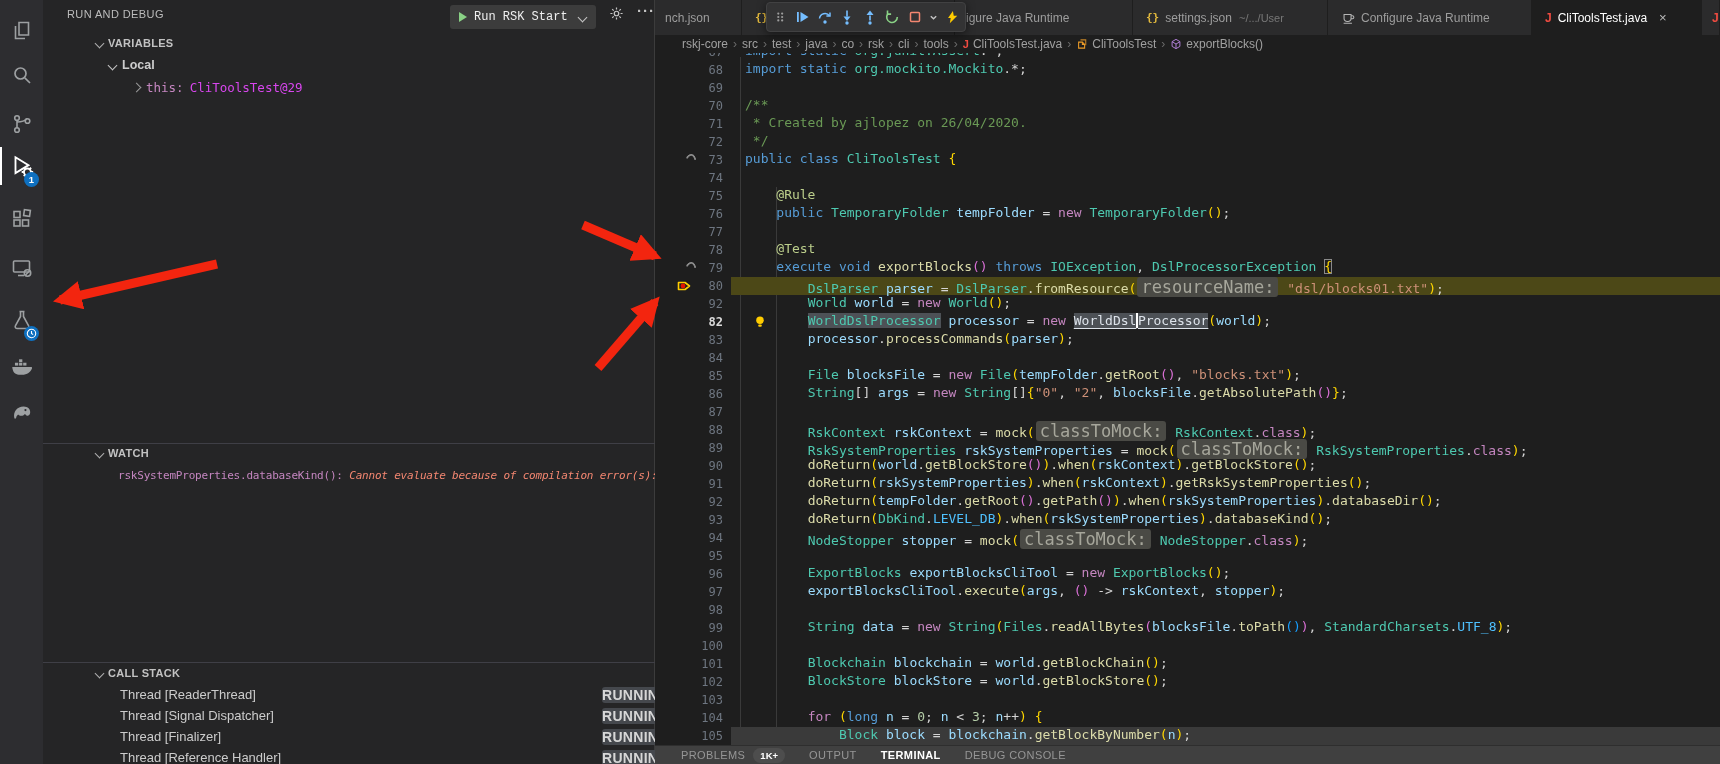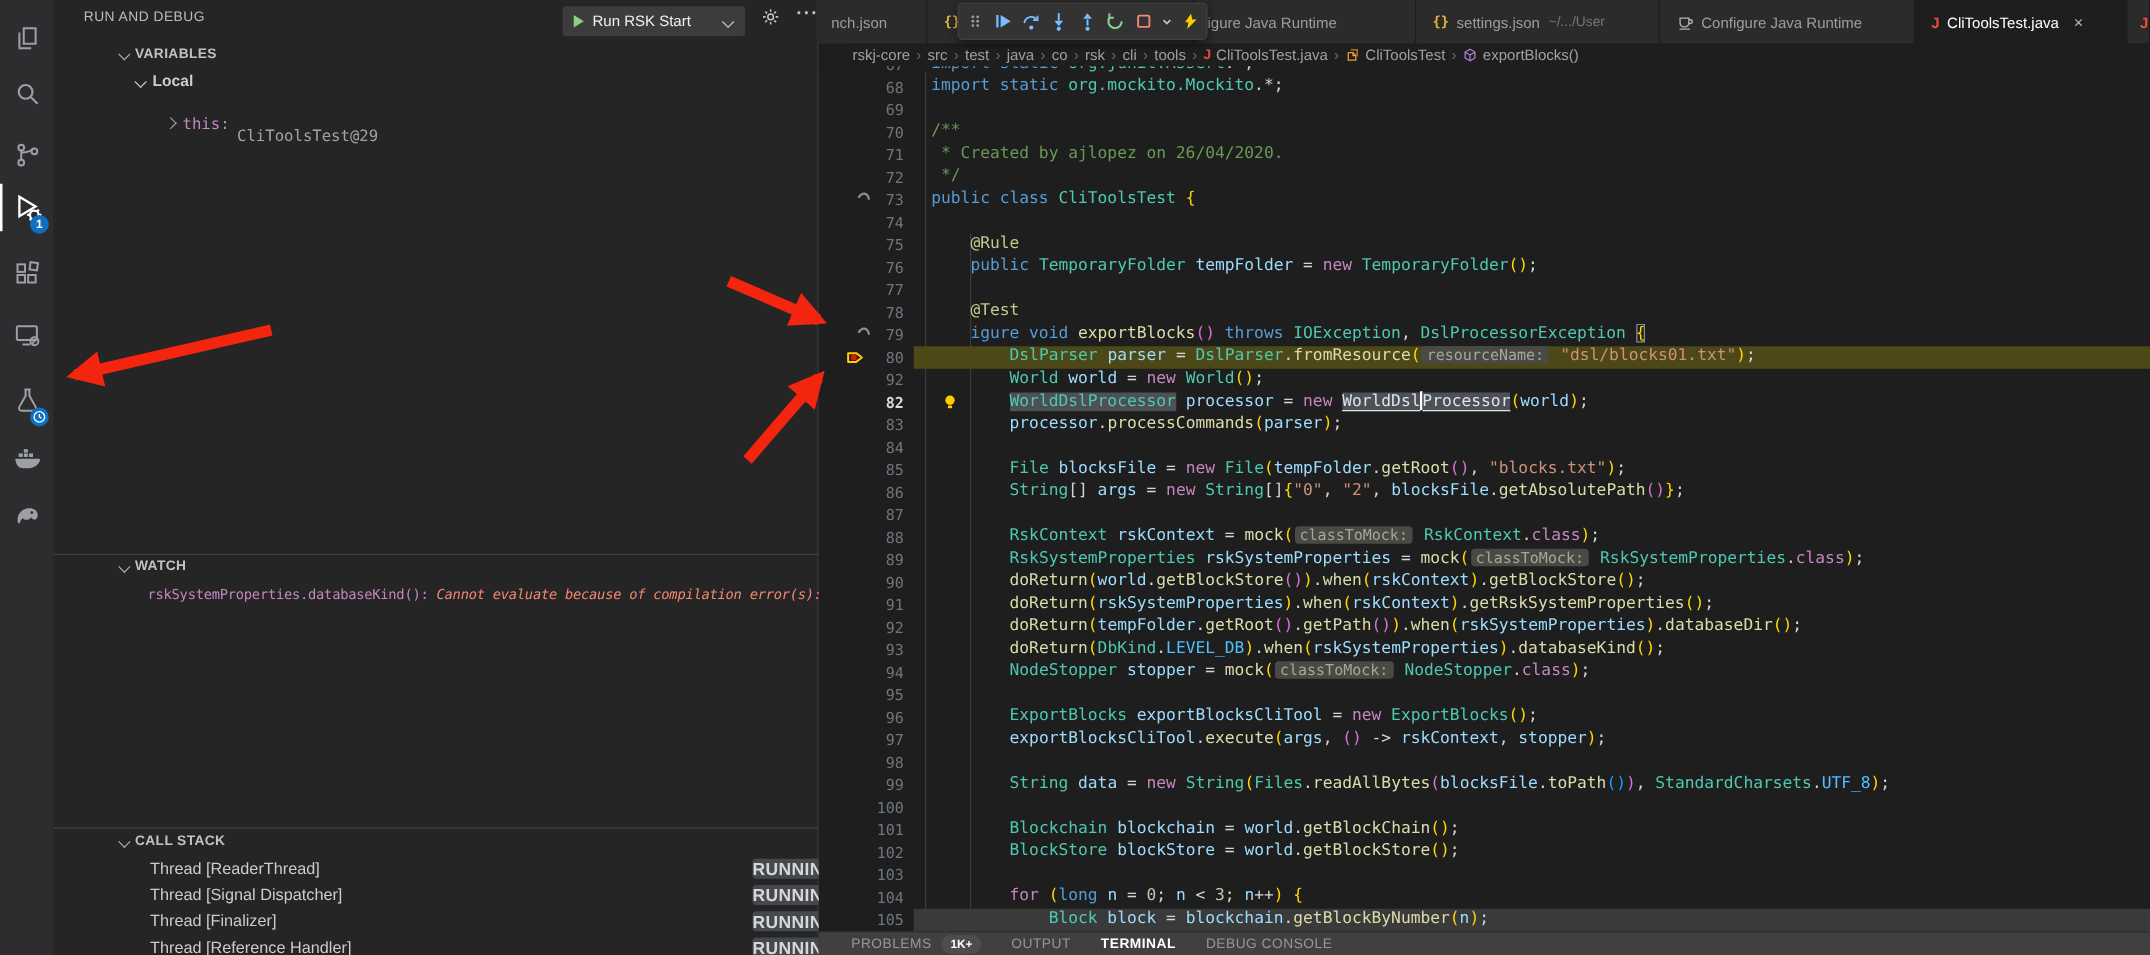--- a/index.html
+++ b/index.html
@@ -13,33 +13,33 @@
   .abicon .bar{position:absolute;left:0;top:-2px;width:2px;height:38px;background:#ffffff;}
   .abadge{position:absolute;right:4px;bottom:-4px;min-width:15px;height:15px;border-radius:50%;background:#0e70c0;
     color:#fff;font-size:9.5px;line-height:15px;text-align:center;font-weight:bold;}
   .abadge.clock{display:flex;align-items:center;justify-content:center;}
 
   
   #sidebar{position:absolute;left:43px;top:0;width:612px;height:764px;background:#252526;border-right:1px solid #3c3c3c;box-sizing:border-box;}
   .sb-abs{position:absolute;white-space:nowrap;}
   #sb-title{left:24px;top:8px;font-size:11px;color:#bcbcbc;letter-spacing:.4px;}
   #run-btn{position:absolute;left:407px;top:5px;width:146px;height:24px;background:#3c3c3c;border-radius:3px;
-    display:flex;align-items:center;color:#f0f0f0;font-size:12px;cursor:pointer;}
+    display:flex;align-items:center;color:#f0f0f0;font-size:12px;cursor:pointer;font-family:Liberation Mono, monospace;}
   #run-btn .play{width:0;height:0;border-left:8px solid #89d185;border-top:5px solid transparent;border-bottom:5px solid transparent;margin:0 7px 0 9px;}
   #run-btn .dd{margin-left:auto;margin-right:10px;display:flex;align-items:center;gap:8px;}
   .cv{width:6px;height:6px;border-right:1.4px solid #c5c5c5;border-bottom:1.4px solid #c5c5c5;transform:rotate(45deg);display:inline-block;}
   .cv.r{transform:rotate(-45deg);}
   #sb-gear{position:absolute;left:566px;top:6px;color:#c5c5c5;}
   #sb-dots{position:absolute;left:594px;top:2px;color:#c5c5c5;font-size:15px;font-weight:bold;letter-spacing:1px;}
   .sect-head{position:absolute;font-size:11px;font-weight:bold;color:#c2c2c2;letter-spacing:.3px;display:flex;align-items:center;gap:5px;}
   .sect-head .cv{border-color:#b0b0b0;}
   .divider{position:absolute;left:0;width:612px;height:1px;background:#3f3f46;}
   .treerow{position:absolute;font-size:13px;color:#cccccc;display:flex;align-items:center;gap:6px;white-space:nowrap;cursor:pointer;}
   .kwname{color:#c586c0;}
-  .dimval{color:#a3a3a3;margin-top:21px;}
+  .dimval{color:#d946ef;}
   #watch-row{position:absolute;left:75px;top:469px;width:576px;height:17px;overflow:hidden;white-space:nowrap;
     font:11px "DejaVu Sans Mono",monospace;letter-spacing:-0.2px;}
   #watch-row .expr{color:#c586c0;}
   #watch-row .err{color:#f48771;font-style:italic;}
   .thread{position:absolute;left:77px;font-size:13px;color:#cccccc;white-space:nowrap;cursor:pointer;}
   .runbadge{position:absolute;left:602px;width:64px;height:16px;background:#45484d;border-radius:3px;color:#d7d7d7;
     font-size:14px;font-weight:bold;text-align:center;line-height:16px;letter-spacing:.3px;}
 
   
   #editor{position:absolute;left:655px;top:0;width:1065px;height:764px;background:#1e1e1e;}
@@ -65,21 +65,21 @@
   .lnum{position:absolute;left:0;top:0;width:50px;text-align:right;font:12px "DejaVu Sans Mono",monospace;
     color:#6e7681;line-height:18px;cursor:pointer;}
   .lnum.b{color:#dadada;font-weight:bold;}
   .band{position:absolute;left:58px;right:0;top:0;height:18px;}
   .band.debug{background:#4c4817;}
   .band.gray{background:#3a3a3a;}
   .lt{position:absolute;left:72px;top:0;height:18px;line-height:18px;white-space:pre;font:13px "DejaVu Sans Mono",monospace;color:#d4d4d4;}
   .c-kw{color:#569cd6}.c-ctrl{color:#c586c0}.c-type{color:#4ec9b0}.c-var{color:#9cdcfe}.c-fn{color:#dcdcaa}
   .c-str{color:#ce9178}.c-num{color:#b5cea8}.c-cmt{color:#6a9955}.c-ann{color:#bbce8b}.c-pn{color:#d4d4d4}
   .c-p1{color:#ffd700}.c-p2{color:#da70d6}.c-p3{color:#179fff}.c-const{color:#4fc1ff}
-  .c-hint{background:#4a4a45;color:#a6a69b;border-radius:3px;padding:0 4px;margin:0 1px;font-size:12px;}
+  .c-hint{background:#4a4a45;color:#a6a69b;border-radius:3px;padding:0 4px;margin:0 1px;font-size:17px;}
   .c-sel{background:#4d5156;color:#4ec9b0;}
   .c-link{background:#4d5156;color:#dde3ea;text-decoration:underline;text-underline-offset:3px;}
   .c-brbox{box-shadow:inset 0 0 0 1px #8a8a8a;}
   .caret{display:inline-block;width:1.5px;height:15px;background:#ffffff;vertical-align:-3px;}
   .arc{position:absolute;left:13px;top:3px;width:10px;height:10px;border:2px solid transparent;border-top-color:#8a8a8a;
     border-right-color:#8a8a8a;border-radius:50%;transform:rotate(-35deg);box-sizing:border-box;}
   .gico{position:absolute;top:1px;}
   .iguide{position:absolute;width:1px;background:#3a3a3a;z-index:0;}
 
   #panel{position:absolute;left:0;top:745px;width:1065px;height:19px;background:#404040;border-top:1px solid #2e2e2e;
@@ -444,21 +444,21 @@
           <span class="lnum">77</span>
           <span class="lt"></span>
         </div>
         <div class="row" style="top: 206px;">
           <span class="lnum">78</span>
           <span class="lt"><span class="c-pn">    </span><span class="c-ann">@Test</span></span>
         </div>
         <div class="row" style="top: 224px;">
           <i class="arc"></i>
           <span class="lnum">79</span>
-          <span class="lt"><span class="c-pn">    </span><span class="c-kw">igure void </span><span class="c-fn">exportBlocks</span><span class="c-p2">()</span><span class="c-kw"> throws </span><span class="c-type">IOException</span><span class="c-pn">, </span><span class="c-type">DslProcessorException</span><span class="c-pn"> </span><span class="c-p1 c-brbox">{</span></span>
+          <span class="lt"><span class="c-pn">    </span><span class="c-kw">execute void </span><span class="c-fn">exportBlocks</span><span class="c-p2">()</span><span class="c-kw"> throws </span><span class="c-type">IOException</span><span class="c-pn">, </span><span class="c-type">DslProcessorException</span><span class="c-pn"> </span><span class="c-p1 c-brbox">{</span></span>
         </div>
         <div class="row" style="top: 242px;">
           <div class="band debug"></div>
           <span class="gico" style="left: 3px;"><svg width="16" height="16" viewBox="0 0 16 16">
               <path d="M2.5 4.5h6.5l4.5 3.5-4.5 3.5H2.5z" fill="none" stroke="#ffcc00" stroke-width="1.6" stroke-linejoin="round"></path>
               <circle cx="7" cy="8" r="2.4" fill="#e51400"></circle>
             </svg></span>
           <span class="lnum">80</span>
           <span class="lt"><span class="c-pn">        </span><span class="c-type">DslParser</span><span class="c-pn"> </span><span class="c-var">parser</span><span class="c-pn"> = </span><span class="c-type">DslParser</span><span class="c-pn">.</span><span class="c-fn">fromResource</span><span class="c-p1">(</span><span class="c-hint">resourceName:</span><span class="c-pn"> </span><span class="c-str">"dsl/blocks01.txt"</span><span class="c-p1">)</span><span class="c-pn">;</span></span>
         </div>

